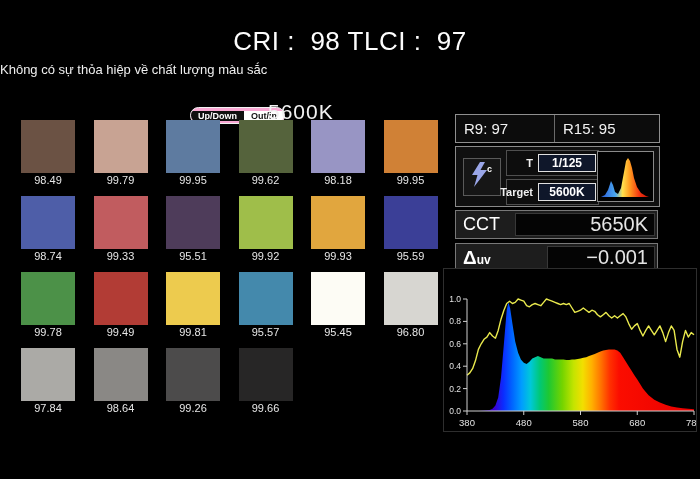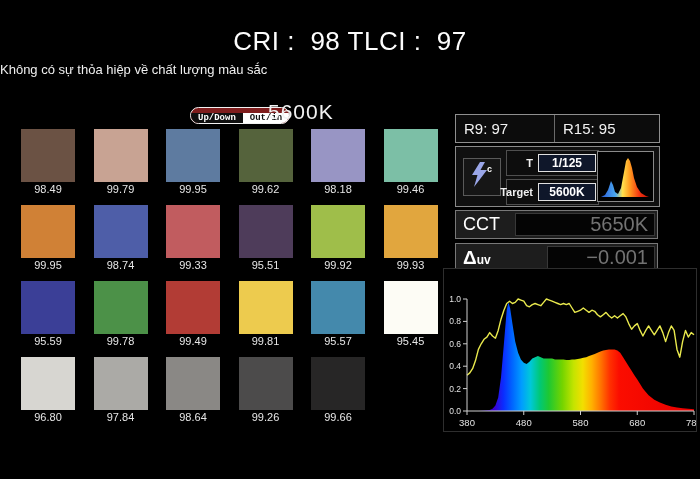--- a/index.html
+++ b/index.html
@@ -11,32 +11,32 @@
   .title{
     position:absolute;top:26px;left:0;width:700px;text-align:center;
     font-size:26px;font-weight:500;letter-spacing:.5px;white-space:pre;color:#fdfdfd;
   }
   .subtitle{
     position:absolute;top:62px;left:0;width:700px;
     font-size:13px;color:#efefef;
   }
   
   .pill{
-    position:absolute;left:190px;top:107px;height:15px;display:flex;align-items:flex-end;
-    border:1.5px solid #f2f2f2;border-radius:10px;overflow:hidden;background:#7f1d1d;cursor:pointer;font-family:Liberation Mono, monospace;
+    position:absolute;left:190px;top:107px;height:15px;display:flex;align-items:center;
+    border:1.5px solid #f2f2f2;border-radius:10px;overflow:hidden;background:#f9a8d4;cursor:pointer;
   }
   .pill .seg{display:flex;align-items:center;padding:0 7px;font-size:9px;font-weight:bold;}
   .pill .seg.dark{background:#101010;color:#fff;}
   .pill .seg.light2{background:#fff;color:#111;}
   .kelvin{
     position:absolute;left:268px;top:100px;font-size:21px;letter-spacing:1px;color:#f2f2f2;
   }
   
   .swatch-grid{
-    position:absolute;left:21px;top:129px;width:416px;
+    position:absolute;left:21px;top:120px;width:416px;
     display:grid;grid-template-columns:repeat(6,54px);column-gap:18.5px;row-gap:10px;
   }
   .swatch-cell{width:54px;}
   .swatch{width:54px;height:53px;}
   .swatch-score{width:54px;text-align:center;font-size:11px;color:#e6e6e6;margin-top:1px;}
   
   .rbox{
     position:absolute;left:455px;top:114px;width:203px;height:27px;
     background:#0c0c0c;border:1px solid #8f8f8f;display:flex;align-items:stretch;
   }
@@ -69,21 +69,21 @@
     position:absolute;left:455px;width:203px;height:29px;background:#1d1d1d;
     border:1px solid #787878;display:flex;align-items:center;box-sizing:border-box;padding:2px;
   }
   .metric-row.cct{top:210px;}
   .metric-row.duv{top:243px;gap:32px;}
   .metric-label{width:52px;padding-left:5px;font-size:18px;color:#fff;white-space:nowrap;}
   .metric-label .delta{font-weight:bold;font-size:19px;}
   .metric-label .sub{font-weight:bold;font-size:12px;}
   .metric-value{
     flex:1;height:100%;background:#040404;border:1px solid #383838;box-sizing:border-box;
-    display:flex;align-items:center;justify-content:flex-end;font-size:20px;padding-right:6px;color:#737373;
+    display:flex;align-items:center;justify-content:flex-end;font-size:20px;padding-right:6px;color:#e5e5e5;
   }
   
   .chartbox{
     position:absolute;left:443px;top:268px;width:254px;height:164px;
     background:#000;border:1px solid #2e2e2e;box-sizing:border-box;
   }
   .chartbox svg{display:block;}
 </style>
 </head>
 <body>
@@ -112,24 +112,20 @@
         <div class="swatch" style="background: rgb(94, 123, 160);"></div>
         <div class="swatch-score">99.95</div>
       </div>
       <div class="swatch-cell">
         <div class="swatch" style="background: rgb(85, 99, 60);"></div>
         <div class="swatch-score">99.62</div>
       </div>
       <div class="swatch-cell">
         <div class="swatch" style="background: rgb(152, 149, 196);"></div>
         <div class="swatch-score">98.18</div>
-      </div>
-      <div class="swatch-cell">
-        <div class="swatch" style="background: rgb(124, 191, 166);"></div>
-        <div class="swatch-score">99.46</div>
       </div>
       <div class="swatch-cell">
         <div class="swatch" style="background: rgb(208, 129, 54);"></div>
         <div class="swatch-score">99.95</div>
       </div>
       <div class="swatch-cell">
         <div class="swatch" style="background: rgb(78, 94, 168);"></div>
         <div class="swatch-score">98.74</div>
       </div>
       <div class="swatch-cell">

